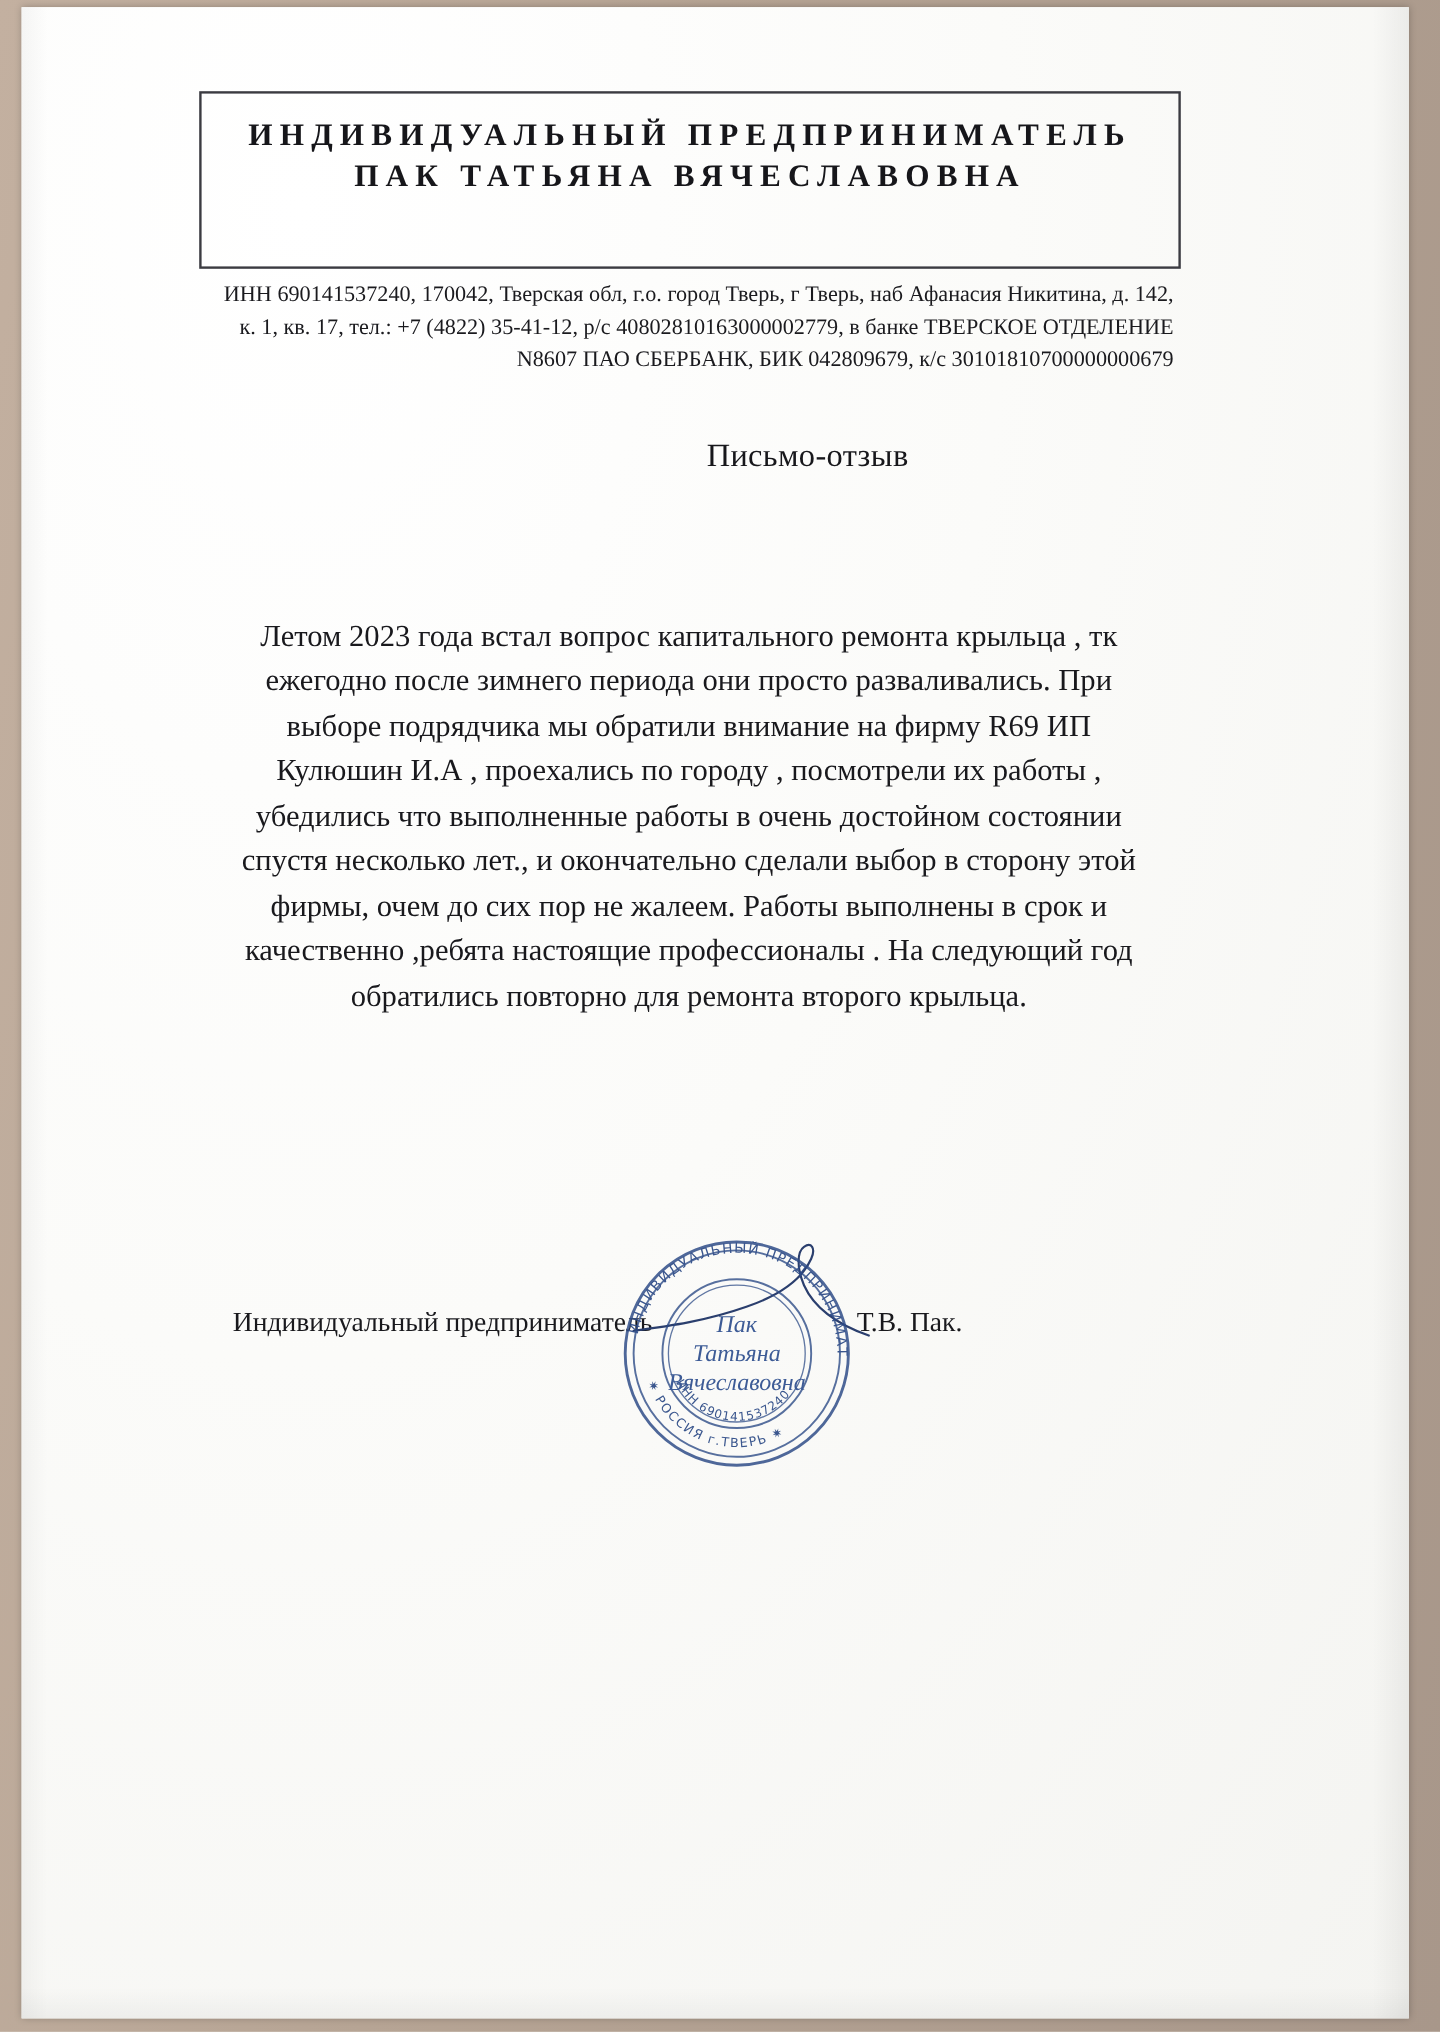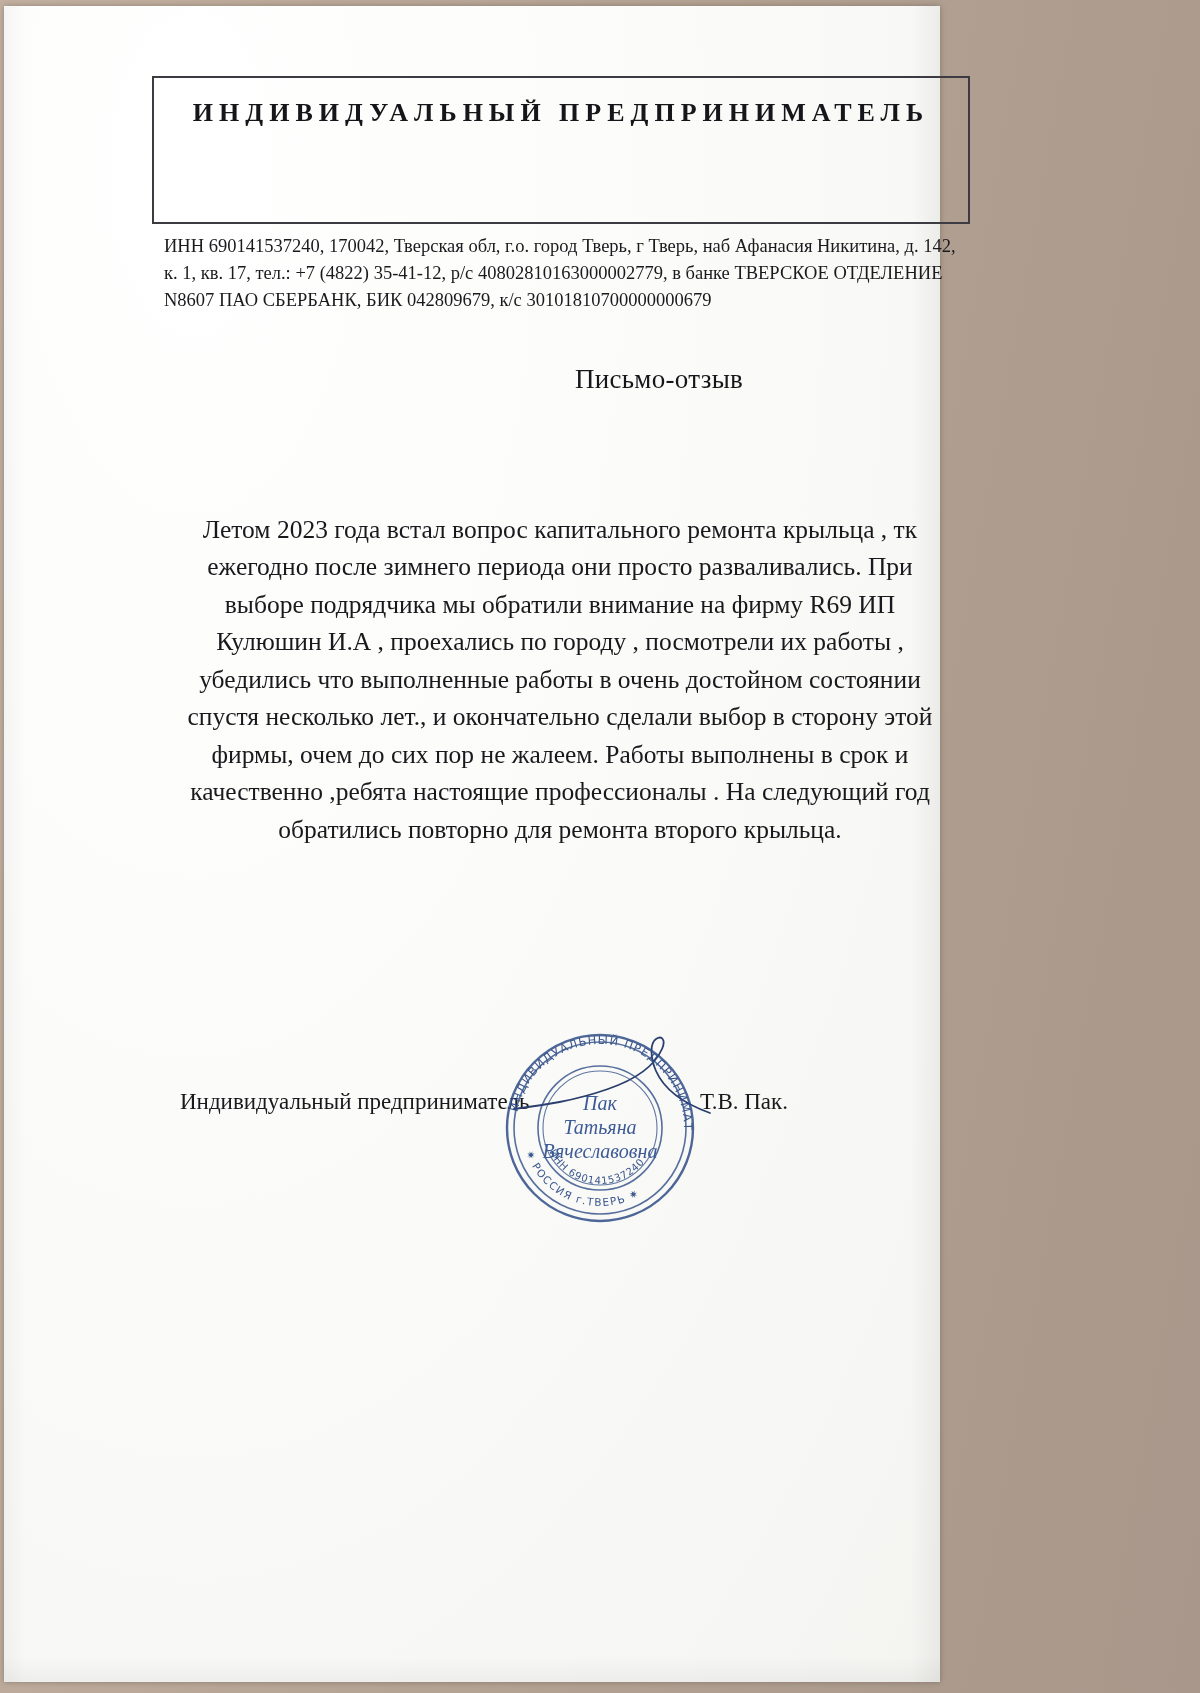--- a/index.html
+++ b/index.html
@@ -16,23 +16,23 @@
   }
 
   
   .scan-backdrop {
     position: absolute;
     inset: 0;
     background: linear-gradient(100deg, #c3b0a0 0%, #b6a494 40%, #a8978a 100%);
   }
   .page {
     position: absolute;
-    left: 4px;
+    left: 18px;
     top: 6px;
-    width: 936px;
+    width: 1156px;
     height: 1676px;
     background: #fdfdfb;
     background-image:
       radial-gradient(ellipse at 20% 10%, #ffffff 0%, #fbfbf9 45%, #f4f4f1 100%);
     box-shadow: 0 0 6px rgba(0,0,0,0.25);
   }
   .page-noise {
     position: absolute;
     inset: 0;
     pointer-events: none;
@@ -63,21 +63,21 @@
   }
   .letterhead-frame .lh-line.first { margin-top: 18px; font-size: 26px; }
   .letterhead-frame .lh-line.second { font-size: 26px; }
 
   
   .requisites {
     position: absolute;
     left: 160px;
     top: 227px;
     width: 800px;
-    text-align: left;
+    text-align: right;
     font-size: 18.5px;
     line-height: 1.45;
     color: #1a1a1e;
     font-family: "Liberation Serif", "DejaVu Serif", serif;
   }
 
   
   .doc-title {
     position: absolute;
     left: 0;
@@ -153,20 +153,21 @@
 <body>
 
 <div class="scan-backdrop"></div>
 
 <div class="page">
 
   <div class="page-noise"></div>
 
   <div class="letterhead-frame">
     <div class="lh-line first">ИНДИВИДУАЛЬНЫЙ ПРЕДПРИНИМАТЕЛЬ</div>
+    <div class="lh-line second">ПАК ТАТЬЯНА ВЯЧЕСЛАВОВНА</div>
   </div>
 
   <div class="requisites">ИНН 690141537240, 170042, Тверская обл, г.о. город Тверь, г Тверь, наб Афанасия Никитина, д. 142, к. 1, кв. 17, тел.: +7 (4822) 35-41-12, р/с 40802810163000002779, в банке ТВЕРСКОЕ ОТДЕЛЕНИЕ N8607 ПАО СБЕРБАНК, БИК 042809679, к/с 30101810700000000679</div>
 
   <div class="doc-title">Письмо-отзыв</div>
 
   <div class="body-text">
     <p>Летом 2023 года встал вопрос капитального ремонта крыльца , тк ежегодно после зимнего периода они просто разваливались. При выборе подрядчика мы обратили внимание на фирму R69 ИП Кулюшин И.А ,  проехались  по городу , посмотрели их работы , убедились что выполненные работы в очень достойном состоянии спустя несколько лет., и окончательно сделали выбор в сторону этой фирмы, очем до сих пор не жалеем. Работы выполнены в срок и качественно ,ребята настоящие профессионалы . На следующий год обратились повторно для ремонта второго крыльца.</p>
   </div>
 

